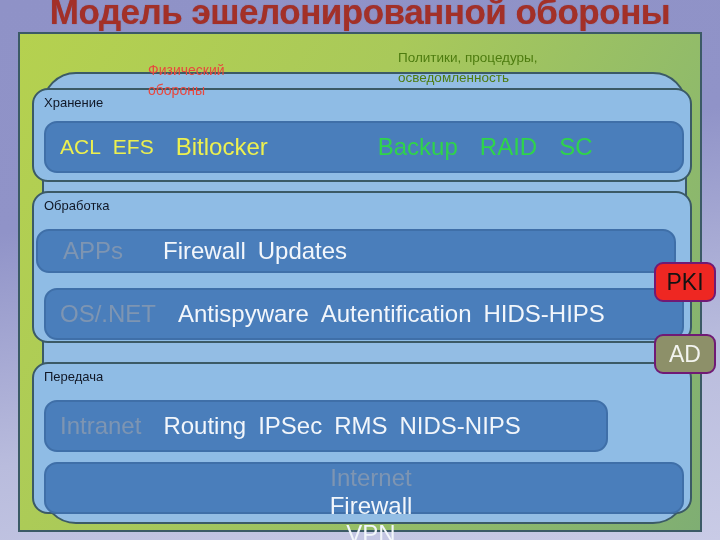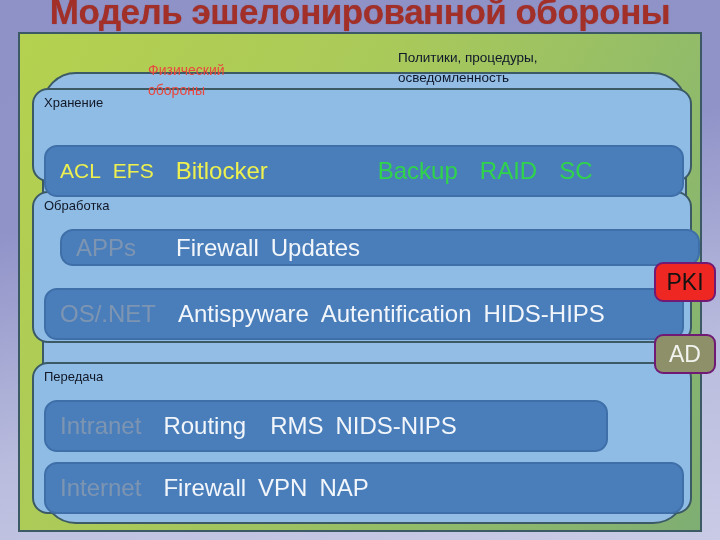--- a/index.html
+++ b/index.html
@@ -119,21 +119,21 @@
     color: #e8483f;
     z-index: 26;
   }
   #policies-label {
     position: absolute;
     left: 398px;
     top: 48px;
     width: 215px;
     font-size: 13.5px;
     line-height: 20px;
-    color: #0f172a;
+    color: #4d7c0f;
     z-index: 26;
   }
 
   
   .side-badge {
     position: absolute;
     border: 2px solid #701a75;
     border-radius: 9px;
     box-sizing: border-box;
     display: flex;
@@ -156,39 +156,39 @@
 
 <div id="slide-title">Модель эшелонированной обороны</div>
 
 <div id="outer-frame"></div>
 
 <div id="policy-panel"></div>
 
 <div class="group-panel" style="left:32px; top:88px; width:660px; height:94px;">
   <div class="group-label">Хранение</div>
 </div>
-<div class="tech-bar" style="left:44px; top:121px; width:640px; height:52px; padding-left:14px;margin-top:24px;">
+<div class="tech-bar" style="left:44px; top:121px; width:640px; height:52px; padding-left:14px;">
   <span class="item-yellow sm">ACL</span>
   <span class="gap-s"></span>
   <span class="item-yellow sm">EFS</span>
   <span class="gap-m"></span>
   <span class="item-yellow">Bitlocker</span>
   <span class="gap-xl"></span>
   <span class="gap-m"></span>
   <span class="item-green">Backup</span>
   <span class="gap-m"></span>
   <span class="item-green">RAID</span>
   <span class="gap-m"></span>
   <span class="item-green">SC</span>
 </div>
 
 <div class="group-panel" style="left:32px; top:191px; width:660px; height:152px;">
   <div class="group-label">Обработка</div>
 </div>
-<div class="tech-bar" style="left:60px; top:229px; width:640px; height:37px; padding-left:14px;">
+<div class="tech-bar" style="left:36px; top:229px; width:640px; height:44px; padding-left:25px;">
   <span class="lead">APPs</span>
   <span class="gap-l"></span>
   <span class="item">Firewall</span>
   <span class="gap-s"></span>
   <span class="item">Updates</span>
 </div>
 <div class="tech-bar" style="left:44px; top:288px; width:640px; height:52px; padding-left:14px;">
   <span class="lead">OS/.NET</span>
   <span class="gap-m"></span>
   <span class="item">Antispyware</span>
@@ -199,26 +199,27 @@
 </div>
 
 <div class="group-panel" style="left:32px; top:362px; width:660px; height:152px;">
   <div class="group-label">Передача</div>
 </div>
 <div class="tech-bar" style="left:44px; top:400px; width:564px; height:52px; padding-left:14px;">
   <span class="lead">Intranet</span>
   <span class="gap-m"></span>
   <span class="item">Routing</span>
   <span class="gap-s"></span>
+  <span class="item">IPSec</span>
   <span class="gap-s"></span>
   <span class="item">RMS</span>
   <span class="gap-s"></span>
   <span class="item">NIDS-NIPS</span>
 </div>
-<div class="tech-bar" style="left:44px; top:462px; width:640px; height:52px; padding-left:14px;">
+<div class="tech-bar" style="left:44px; top:462px; width:640px; height:52px; padding-left:14px;flex-direction:column;">
   <span class="lead">Internet</span>
   <span class="gap-m"></span>
   <span class="item">Firewall</span>
   <span class="gap-s"></span>
   <span class="item">VPN</span>
   <span class="gap-s"></span>
   <span class="item">NAP</span>
 </div>
 
 <div id="physical-access-label">Физический обороны</div>

